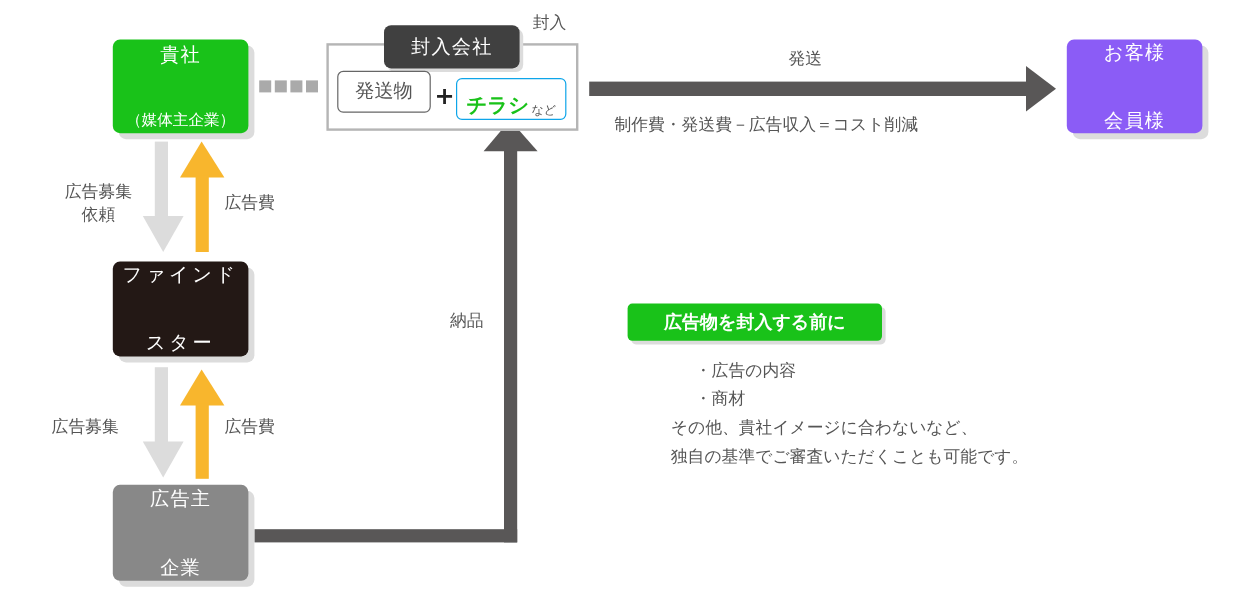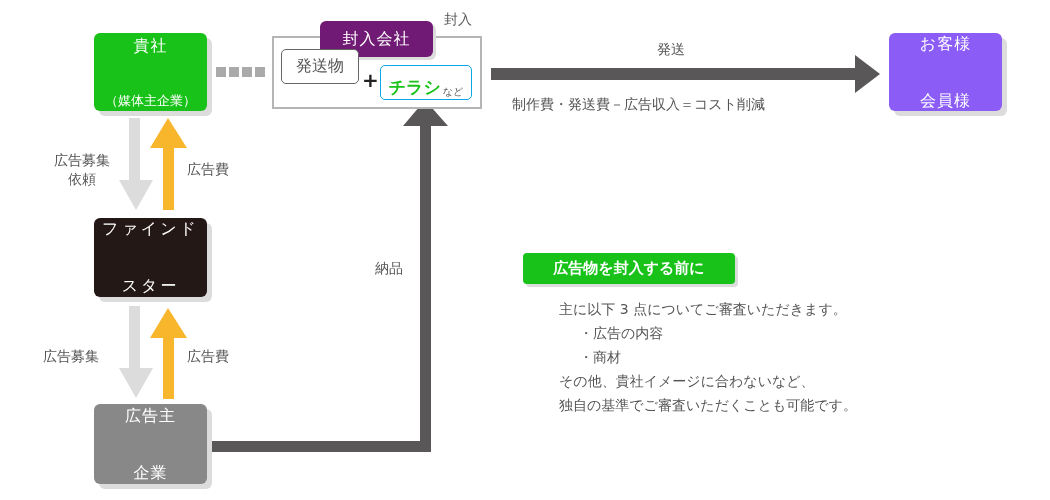--- a/index.html
+++ b/index.html
@@ -75,25 +75,25 @@
   <span class="main">広告主</span>
   <span class="main">企業</span>
 </div>
 
 <div class="node" style="left:889px; top:33px; width:113px; height:78px; background:#8b5cf6;">
   <span class="main">お客様</span>
   <span class="main">会員様</span>
 </div>
 
 <div class="abs" style="left:272px; top:36px; width:206px; height:69px; border:2px solid #b5b5b5; background:#fff;"></div>
-<div class="abs" style="left:320px; top:21px; width:113px; height:36px; background:#701a75; border-radius:6px; box-shadow:3px 3px 0 #dcdcdc; color:#fff; font-size:16px; display:flex; align-items:center; justify-content:center; letter-spacing:1px;">
+<div class="abs" style="left:320px; top:21px; width:113px; height:36px; background:#404040; border-radius:6px; box-shadow:3px 3px 0 #dcdcdc; color:#fff; font-size:16px; display:flex; align-items:center; justify-content:center; letter-spacing:1px;">
   <span>封入会社</span>
 </div>
 <span class="label" style="left:444px; top:10px;">封入</span>
-<div class="abs" style="left:281px; top:49px; width:76px; height:33px; border:1px solid #666; border-radius:5px; background:#fff; font-size:16px; color:#555; display:flex; align-items:center; justify-content:center;">
+<div class="abs" style="left:281px; top:59px; width:76px; height:33px; border:1px solid #666; border-radius:5px; background:#fff; font-size:16px; color:#555; display:flex; align-items:center; justify-content:center;">
   <span>発送物</span>
 </div>
 <span class="abs" style="left:362px; top:68px; font-size:20px; font-weight:bold; color:#222;">+</span>
 <div class="abs" style="left:380px; top:65px; width:90px; height:33px; border:1px solid #0ea5e9; border-radius:5px; background:#fff; display:flex; align-items:flex-end; justify-content:center;">
   <span style="color:#19c219; font-size:17px; font-weight:bold;">チラシ</span>
   <span style="color:#555; font-size:10px; margin-left:2px;">など</span>
 </div>
 
 <span class="label" style="left:657px; top:40px;">発送</span>
 <span class="label" style="left:512px; top:95px;">制作費・発送費－広告収入＝コスト削減</span>
@@ -103,18 +103,17 @@
   <div>依頼</div>
 </div>
 <span class="label" style="left:187px; top:160px;">広告費</span>
 <span class="label" style="left:43px; top:347px;">広告募集</span>
 <span class="label" style="left:187px; top:347px;">広告費</span>
 
 <div class="abs" style="left:523px; top:253px; width:212px; height:31px; background:#19c219; border-radius:4px; box-shadow:3px 3px 0 #dcdcdc; color:#fff; font-size:15px; font-weight:bold; display:flex; align-items:center; justify-content:center;">
   <span>広告物を封入する前に</span>
 </div>
 <div class="abs" style="left:559px; top:297px; font-size:14px; color:#555; line-height:24px; white-space:nowrap;">
-  <div>主に以下 3 点についてご審査いただきます。</div>
   <div style="padding-left:20px;">・広告の内容</div>
   <div style="padding-left:20px;">・商材</div>
   <div>その他、貴社イメージに合わないなど、</div>
   <div>独自の基準でご審査いただくことも可能です。</div>
 </div>
 
 </body></html>

